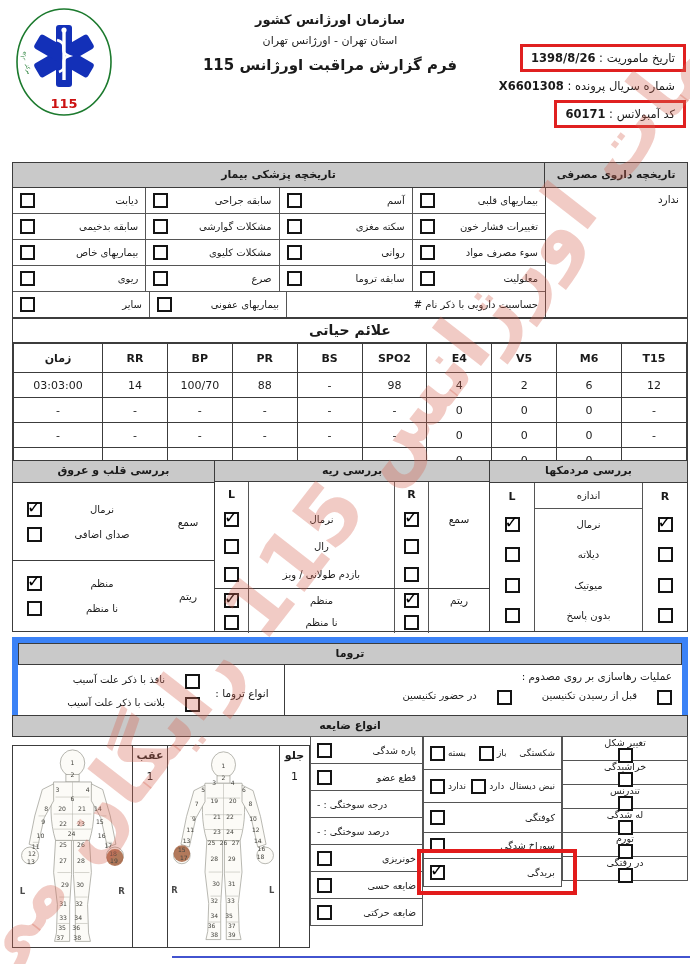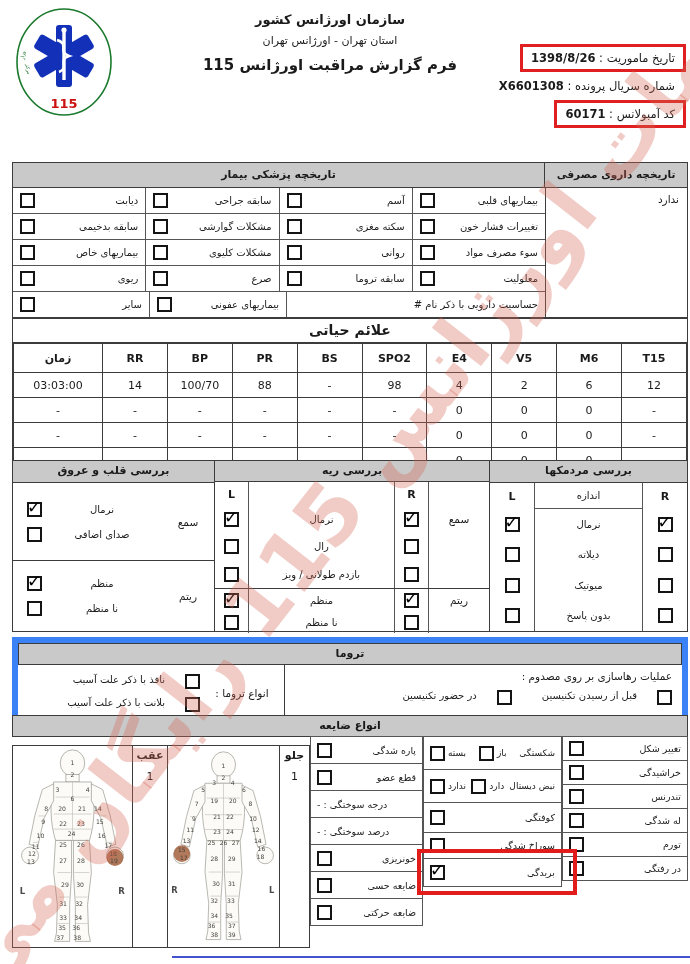--- a/index.html
+++ b/index.html
@@ -112,21 +112,21 @@
   .frontbox{left:155px;width:113px;height:203px;}
   .frontcol{left:267px;width:31px;height:203px;text-align:center;}
   .dcol-lab{font-weight:bold;font-size:11px;margin-top:3px;}
   .dcol-num{font-size:11px;margin-top:8px;}
   .lcolumn{position:absolute;top:0;}
   .leftcol{left:298px;width:113px;}
   .midcol{left:411px;width:139px;}
   .rightcol{left:550px;width:126px;}
   .lrow{border:1px solid #555;margin-top:-1px;display:flex;align-items:center;
     justify-content:space-between;padding:0 6px;font-size:9.5px;box-sizing:border-box;background:transparent;}
-  .rightcol .lrow{height:25px;}
+  .rightcol .lrow{height:25px;flex-direction:column;}
   .leftcol .lrow{height:28px;}
   .lrow.noborder-cb{justify-content:flex-end;}
   .fr-row{display:flex;align-items:center;justify-content:space-between;font-size:9px;}
   .fr-opt{display:flex;align-items:center;gap:3px;}
   .svgfig{display:block;margin:2px auto 0 auto;}
   .redannot{position:absolute;border:4px solid #e21b1b;z-index:6;pointer-events:none;background:transparent;}
   .annot-cut{left:405px;top:112px;width:152px;height:38px;}
   .blue-line{position:absolute;top:956px;left:172px;width:518px;height:2px;background:#4253cf;z-index:3;}
 
   

